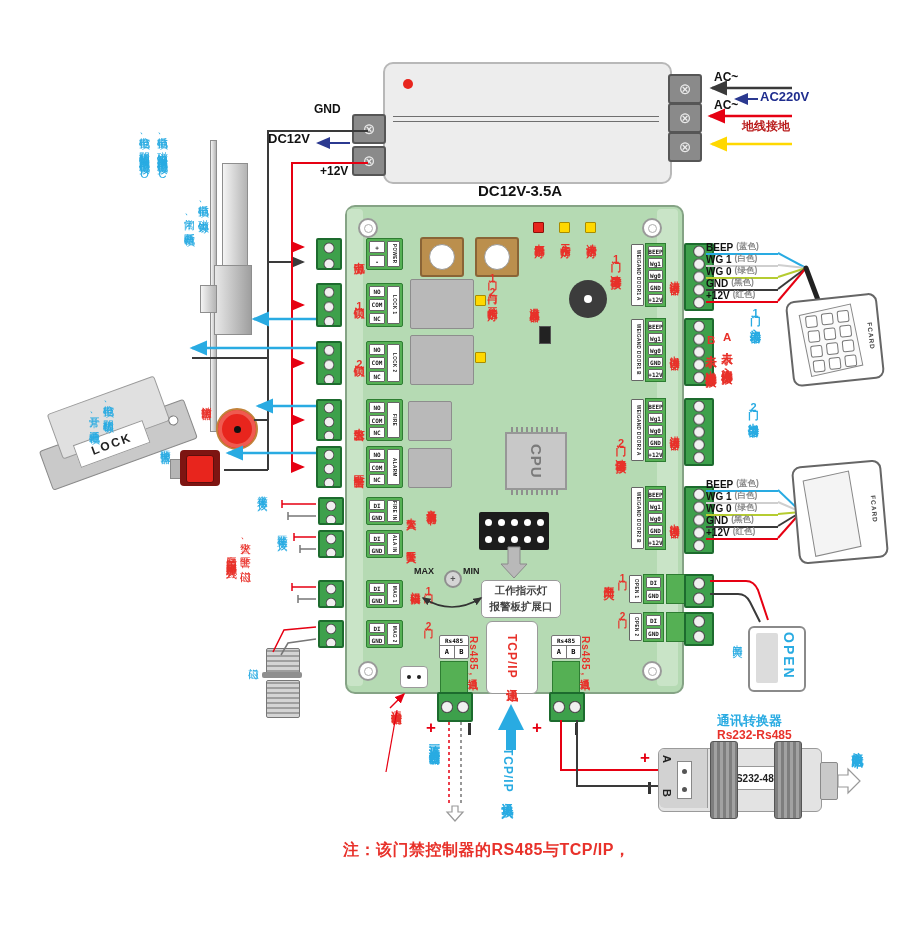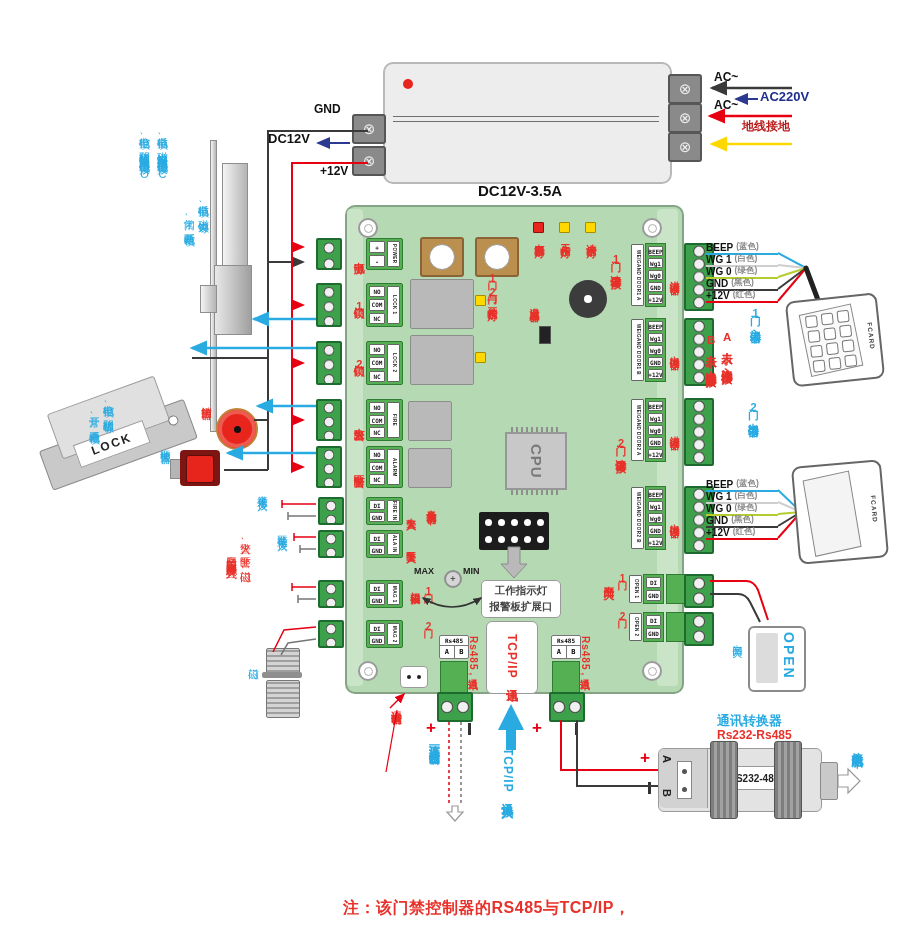--- a/index.html
+++ b/index.html
@@ -506,21 +506,21 @@
         <i></i>
         <i></i>
       </div>
     <div class="abs convlabel" style="left:61px;top:17px;width:66px;height:22px;">RS232-485</div>
   </div>
   <div class="abs clamp" style="left:710px;top:741px;width:26px;height:76px;"></div>
   <div class="abs clamp" style="left:774px;top:741px;width:26px;height:76px;"></div>
   <div class="abs rconn" style="left:820px;top:762px;width:16px;height:36px;"></div>
   <div class="abs v blue" style="left:851px;top:742px;font-size:12px;font-weight:700;height:100px;">接入电脑串口</div>
 
-  <div class="abs note" style="left:343px;top:898px;">注：该门禁控制器的RS485与TCP/IP，</div>
+  <div class="abs note" style="left:343px;top:840px;">注：该门禁控制器的RS485与TCP/IP，</div>
 
   <svg class="abs" style="left:0;top:0;z-index:6;" width="900" height="936" viewBox="0 0 900 936">
     <defs>
       <marker id="mK" markerWidth="8" markerHeight="8" refX="6" refY="3" orient="auto">
           <path d="M0,0 L7,3 L0,6 Z" fill="#3a3a3a"></path>
         </marker>
       <marker id="mR" markerWidth="8" markerHeight="8" refX="6" refY="3" orient="auto">
           <path d="M0,0 L7,3 L0,6 Z" fill="#e60012"></path>
         </marker>
       <marker id="mC" markerWidth="8" markerHeight="8" refX="6" refY="3" orient="auto">

